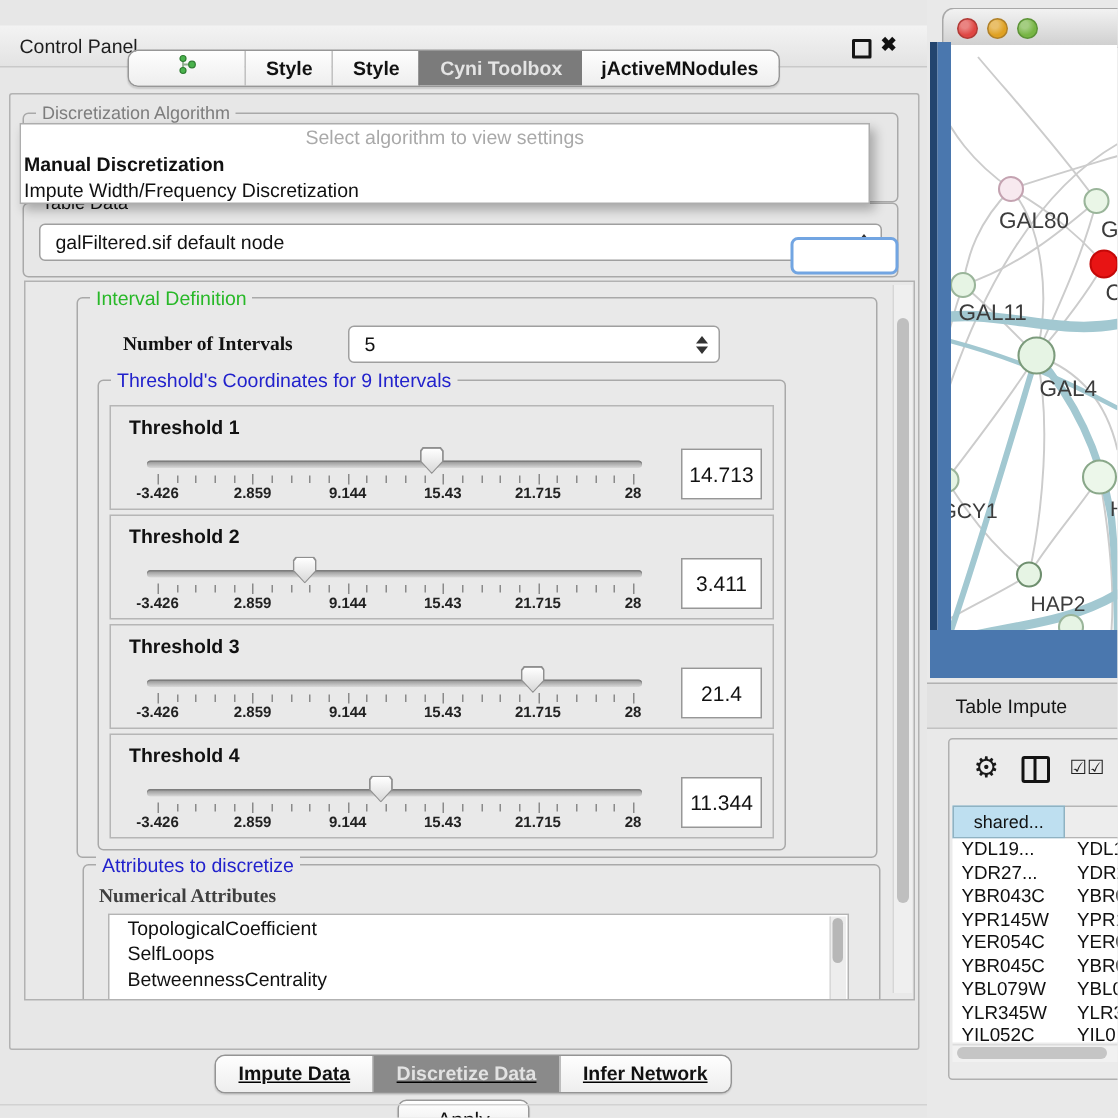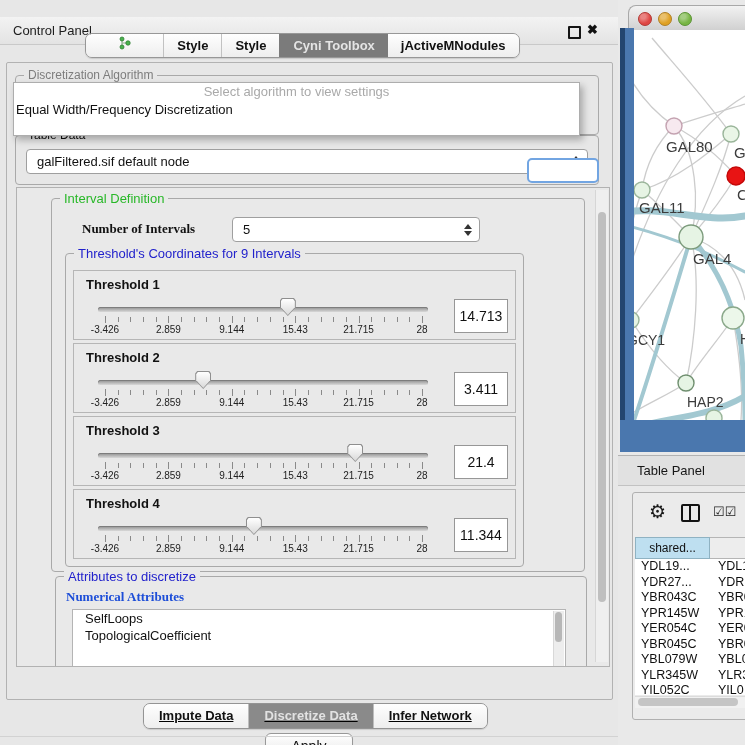--- a/index.html
+++ b/index.html
@@ -55,21 +55,21 @@
   .track{position:absolute;left:0;top:12px;width:330px;height:5px;border-radius:3px;
      background:linear-gradient(#8c8c8c,#d9d9d9);box-shadow:inset 0 1px 0 #7d7d7d;}
   .thumb{position:absolute;top:3px;width:16px;height:18px;
      clip-path:polygon(12% 0,88% 0,100% 14%,100% 52%,50% 100%,0 52%,0 14%);background:#8f8f8f;}
   .thumb::after{content:"";position:absolute;left:1px;top:1px;right:1px;bottom:1px;
      clip-path:polygon(12% 0,88% 0,100% 14%,100% 52%,50% 100%,0 52%,0 14%);
      background:linear-gradient(#ffffff,#d9d9d9);}
   .ticks{position:absolute;left:7px;top:21px;width:317px;height:8px;}
   .ticks i{position:absolute;top:0;width:1px;background:#8a8a8a;}
   .ticklabels{position:absolute;left:7px;top:29px;width:317px;height:10px;}
-  .ticklabels span{position:absolute;transform:translateX(-50%);font-size:10px;font-weight:normal;color:#222;white-space:nowrap;}
+  .ticklabels span{position:absolute;transform:translateX(-50%);font-size:10px;font-weight:bold;color:#222;white-space:nowrap;}
   .valbox{position:absolute;left:380px;top:28px;width:52px;height:32px;background:#fff;
      border:1px solid #979797;font-size:14px;color:#111;display:flex;align-items:center;justify-content:center;}
   
   .attr-list{position:absolute;background:#fff;border:1px solid #b4b4b4;overflow:hidden;}
   .attr-item{font-size:13px;color:#111;line-height:17px;padding-left:12px;white-space:nowrap;}
   .attr-vsb{position:absolute;right:1px;top:1px;width:10px;bottom:1px;background:#ededed;border-left:1px solid #d8d8d8;}
   .attr-vsb .th{position:absolute;left:1px;top:1px;width:7px;height:30px;background:#b7b7b7;border-radius:4px;}
   .apply-btn{position:absolute;left:258px;top:670px;width:86px;height:24px;border:1px solid #989898;
      border-radius:6px;background:linear-gradient(#ffffff,#e7e7e7);font-size:14px;color:#111;
      display:flex;align-items:center;justify-content:center;box-shadow:0 1px 1px rgba(0,0,0,.1);}
@@ -359,43 +359,45 @@
                   <div class="thumb" style="left:calc(7px + 46.99929994272259% * 0.96 - 8px);"></div>
                 </div>
                 <div class="valbox">11.344</div>
               </div>
             </div>
         </div>
       </div>
 
       <div class="group" style="left:38px;top:388px;width:530px;height:96px;background:#e9e9e9;">
         <span class="group-title gt-blue" style="background:#e9e9e9;">Attributes to discretize</span>
-        <span class="abs" style="left:10px;top:12px;font-size:13px;font-weight:bold;color:#1d4ed8;">Numerical Attributes</span>
+        <span class="abs" style="left:10px;top:12px;font-size:13px;font-weight:bold;color:#404040;">Numerical Attributes</span>
         <div class="attr-list" style="left:16px;top:32px;width:492px;height:58px;">
           <div id="attr-items">
+              <div class="attr-item">TopologicalCoefficient</div>
               <div class="attr-item">SelfLoops</div>
-              <div class="attr-item">TopologicalCoefficient</div>
+              <div class="attr-item">BetweennessCentrality</div>
             </div>
           <div class="attr-vsb">
               <div class="th"></div>
             </div>
         </div>
       </div>
 
       <div class="vsb">
           <div class="th"></div>
         </div>
     </div>
 
     <div class="apply-btn">Apply</div>
   </div>
 
   <div class="popup">
     <div class="ph">Select algorithm to view settings</div>
-    <div class="opt">Equal Width/Frequency Discretization</div>
+    <div class="opt b">Manual Discretization</div>
+    <div class="opt">Impute Width/Frequency Discretization</div>
   </div>
 
   <div class="bottom-tabs">
     <div class="btab">Impute Data</div>
     <div class="btab sel">Discretize Data</div>
     <div class="btab">Infer Network</div>
   </div>
   <div class="bottom-line"></div>
 </div>
 
@@ -449,21 +451,21 @@
       <text x="737" y="200" font-size="15" fill="#3c3c3c" font-family="&quot;Liberation Sans&quot;, sans-serif">C</text>
       <text x="639" y="213" font-size="15" fill="#3c3c3c" font-family="&quot;Liberation Sans&quot;, sans-serif">GAL11</text>
       <text x="693" y="264" font-size="15" fill="#3c3c3c" font-family="&quot;Liberation Sans&quot;, sans-serif">GAL4</text>
       <text x="627" y="345" font-size="14" fill="#3c3c3c" font-family="&quot;Liberation Sans&quot;, sans-serif">GCY1</text>
       <text x="740" y="344" font-size="14" fill="#3c3c3c" font-family="&quot;Liberation Sans&quot;, sans-serif">H</text>
       <text x="687" y="407" font-size="14" fill="#3c3c3c" font-family="&quot;Liberation Sans&quot;, sans-serif">HAP2</text>
     </svg>
 </div>
 
 <div class="tp-bar">
-  <span class="tp-title">Table Panel</span>
+  <span class="tp-title">Table Impute</span>
 </div>
 
 <div class="tp-box">
   <span class="gear">⚙</span>
   <span class="split-icon"></span>
   <span class="checks">☑☑</span>
   <div class="thead1">shared...</div>
   <div class="thead2">na</div>
   <div class="trows" id="trows">
       <div class="trow" style="top: 0px;">

